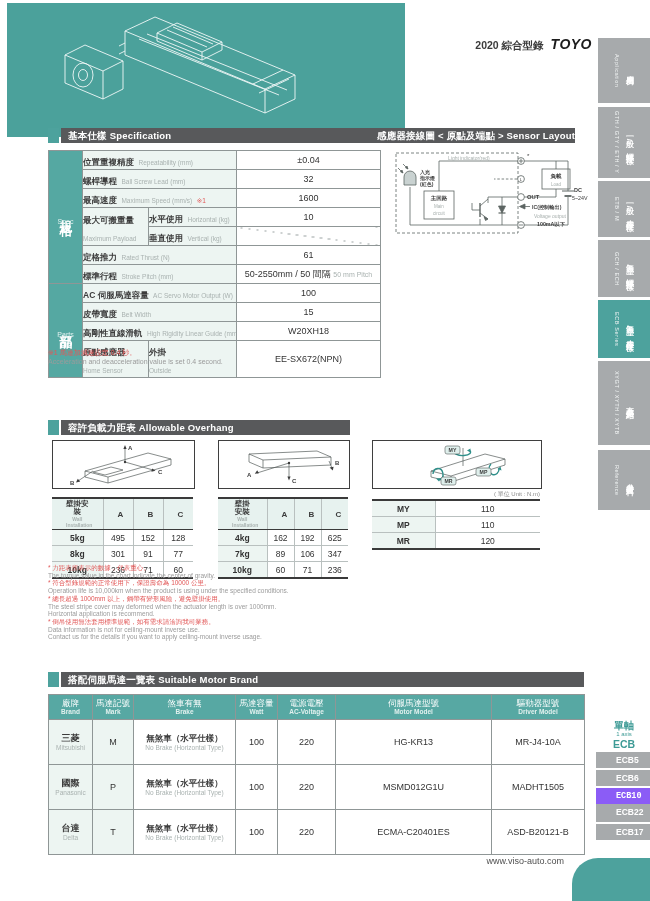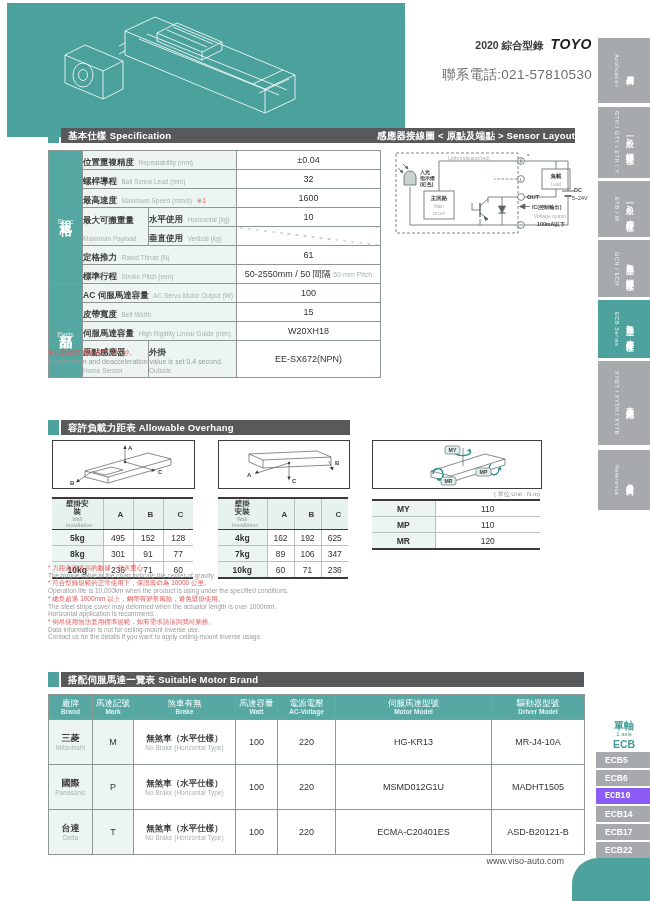--- a/index.html
+++ b/index.html
@@ -78,21 +78,21 @@
   .brand-en{font-size:6.5px;color:#A9B2B0;line-height:8px;}
   .brake-zh{font-size:8.5px;color:#3c3c3c;font-weight:bold;line-height:11px;}
   .brake-en{font-size:6.5px;color:#A9B2B0;line-height:8px;}
 
   
   .series-head{left:598px;top:720px;width:52px;text-align:center;color:#3E9B96;}
   .series-zh{font-size:10px;font-weight:bold;line-height:11px;}
   .series-en{font-size:6px;line-height:7px;}
   .series-name{font-size:10.5px;font-weight:bold;line-height:12px;}
   .ecb-tab{left:596px;width:54px;height:16px;background:#A7AAAC;color:#fff;font-size:8.5px;
-           font-weight:bold;display:flex;align-items:center;padding-left:9px;box-sizing:border-box;}
+           font-weight:bold;display:flex;align-items:center;padding-left:20px;box-sizing:border-box;}
   .ecb-tab.active{background:#8b5cf6;font-family:Liberation Mono, monospace;}
   .corner-block{left:572px;top:858px;width:78px;height:43px;background:#4DA29D;border-top-left-radius:26px;}
   .website{right:86px;top:856px;font-size:9px;color:#4f4f4f;}
 
   svg text{font-family:"Liberation Sans","DejaVu Sans",sans-serif;}
 </style>
 </head>
 <body>
 
 <div id="page">
@@ -115,21 +115,20 @@
         <path d="M246,81 L276,67 M252,90 L282,76"></path>
         <path d="M118,40 L112,43 M118,48 L112,51"></path>
       </g>
     </svg>
   </div>
 
   <div class="abs catalog-line">
     <span class="catalog-zh">2020 綜合型錄</span>
     <span class="logo">TOYO</span>
   </div>
-  <div class="abs phone">聯系電話:021-57810530</div>
 
   <div class="abs side-tab" style="top:38px;height:65px;">
     <span class="tzh">應用例</span>
     <span class="ten">Application</span>
   </div>
   <div class="abs side-tab" style="top:107px;height:71px;">
     <span class="tzh">一般 / 螺桿仕樣</span>
     <span class="ten">GTH / GTY / ETH / Y</span>
   </div>
   <div class="abs side-tab" style="top:181px;height:56px;">
@@ -209,21 +208,21 @@
         </div>
       </td>
       <td class="cell-label" colspan="2"><span class="zh">AC 伺服馬達容量</span> <span class="en">AC Servo Motor Output (W)</span></td>
       <td class="cell-val">100</td>
     </tr>
     <tr>
       <td class="cell-label" colspan="2"><span class="zh">皮帶寬度</span> <span class="en">Belt Width</span></td>
       <td class="cell-val">15</td>
     </tr>
     <tr>
-      <td class="cell-label" colspan="2"><span class="zh">伺服馬達容量</span> <span class="en">High Rigidity Linear Guide (mm)</span></td>
+      <td class="cell-label" colspan="2"><span class="zh">高剛性直線滑軌</span> <span class="en">High Rigidity Linear Guide (mm)</span></td>
       <td class="cell-val">W20XH18</td>
     </tr>
     <tr>
       <td class="cell-label h24"><span class="zh">原點感應器</span><br><span class="en">Home Sensor</span></td>
       <td class="cell-label h24"><span class="zh">外掛</span><br><span class="en">Outside</span></td>
       <td class="cell-val h24">EE-SX672(NPN)</td>
     </tr>
   </tbody>
     </table>
 
@@ -602,18 +601,18 @@
   <div class="abs series-head">
     <div class="series-zh">單軸</div>
     <div class="series-en">1 axis</div>
     <div class="series-name">ECB</div>
   </div>
   <div class="abs ecb-tab" style="top:752px;">ECB5</div>
   <div class="abs ecb-tab" style="top:770px;">ECB6</div>
   <div class="abs ecb-tab active" style="top:788px;">ECB10</div>
   <div class="abs ecb-tab" style="top:806px;">ECB14</div>
   <div class="abs ecb-tab" style="top:824px;">ECB17</div>
-  <div class="abs ecb-tab" style="top:842px;">ECB22</div>
+  <div class="abs ecb-tab" style="top:804px;">ECB22</div>
 
   <div class="abs corner-block"></div>
   <div class="abs website">www.viso-auto.com</div>
 
 </div>
 
 </body></html>

